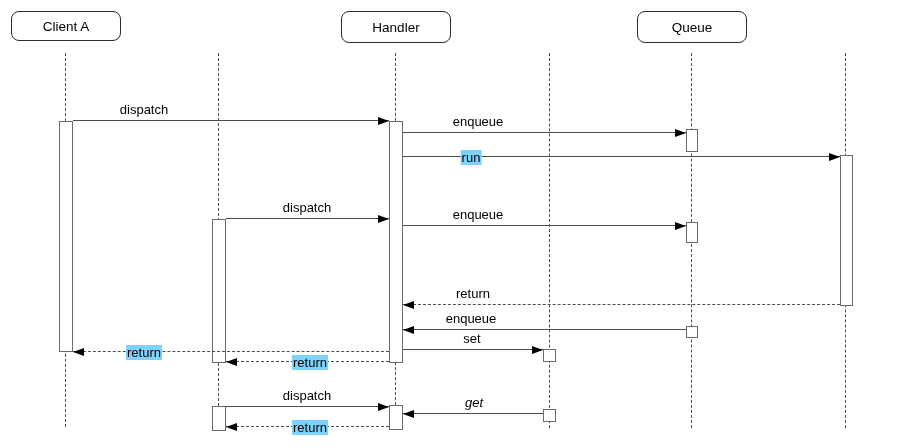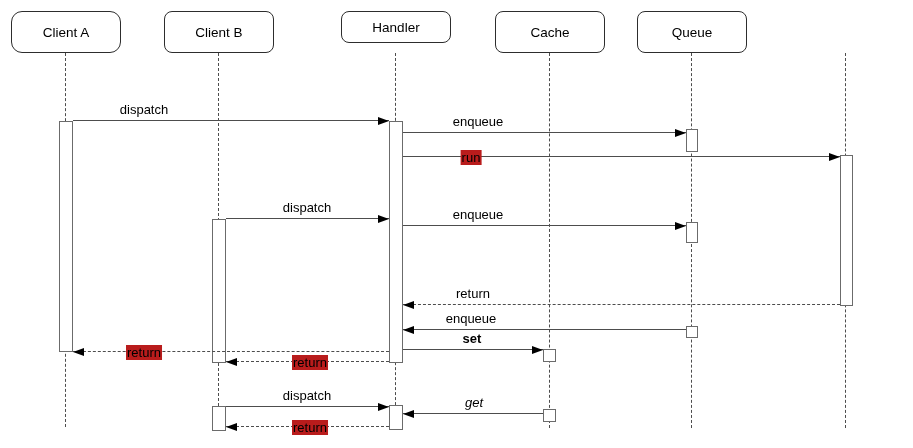--- a/index.html
+++ b/index.html
@@ -19,21 +19,21 @@
   .msg-line { position:absolute; height:0; z-index:3; }
   .msg-line.solid  { border-top:1.5px solid #4d4d4d; }
   .msg-line.dashed { border-top:1.5px dashed #4d4d4d; }
   .arrowhead { position:absolute; width:0; height:0; z-index:4; }
   .arrowhead.right { border-left:11px solid #000; border-top:4.5px solid transparent; border-bottom:4.5px solid transparent; }
   .arrowhead.left  { border-right:11px solid #000; border-top:4.5px solid transparent; border-bottom:4.5px solid transparent; }
   .msg-label {
     position:absolute; transform:translateX(-50%);
     font-size:13px; line-height:15px; color:#000; white-space:nowrap; z-index:4;
   }
-  .msg-label.online { background:#b91c1c; padding:0 1px; }
+  .msg-label.online { background:#7dd3fc; padding:0 1px; }
 </style>
 </head>
 <body>
 
 <div id="canvas">
     <div class="lifeline" style="left: 65.25px; top: 53px; height: 374px;"></div>
     <div class="lifeline" style="left: 218.25px; top: 53px; height: 378px;"></div>
     <div class="lifeline" style="left: 395.25px; top: 53px; height: 377px;"></div>
     <div class="lifeline" style="left: 549.25px; top: 53px; height: 375px;"></div>
     <div class="lifeline" style="left: 691.25px; top: 53px; height: 375px;"></div>
@@ -65,34 +65,32 @@
     <div class="arrowhead right" style="top: 221.5px; left: 675px;"></div>
     <div class="msg-label above" style="left: 478px; top: 207px;">enqueue</div>
     <div class="msg-line dashed" style="left: 403px; width: 437px; top: 304.25px;"></div>
     <div class="arrowhead left" style="top: 300.5px; left: 403px;"></div>
     <div class="msg-label above" style="left: 473px; top: 286px;">return</div>
     <div class="msg-line solid" style="left: 403px; width: 283px; top: 329.25px;"></div>
     <div class="arrowhead left" style="top: 325.5px; left: 403px;"></div>
     <div class="msg-label above" style="left: 471px; top: 311px;">enqueue</div>
     <div class="msg-line solid" style="left: 403px; width: 140px; top: 349.25px;"></div>
     <div class="arrowhead right" style="top: 345.5px; left: 532px;"></div>
-    <div class="msg-label above" style="left: 472px; top: 331px; font-weight: bold;">set</div>
+    <div class="msg-label above" style="left: 472px; top: 331px;">set</div>
     <div class="msg-line dashed" style="left: 73px; width: 316px; top: 351.25px;"></div>
     <div class="arrowhead left" style="top: 347.5px; left: 73px;"></div>
     <div class="msg-label online" style="left: 144px; top: 344.5px;">return</div>
     <div class="msg-line dashed" style="left: 226px; width: 163px; top: 361.25px;"></div>
     <div class="arrowhead left" style="top: 357.5px; left: 226px;"></div>
     <div class="msg-label online" style="left: 310px; top: 354.5px;">return</div>
     <div class="msg-line solid" style="left: 226px; width: 163px; top: 406.25px;"></div>
     <div class="arrowhead right" style="top: 402.5px; left: 378px;"></div>
     <div class="msg-label above" style="left: 307px; top: 388px;">dispatch</div>
     <div class="msg-line solid" style="left: 403px; width: 140px; top: 413.25px;"></div>
     <div class="arrowhead left" style="top: 409.5px; left: 403px;"></div>
     <div class="msg-label above" style="left: 474px; top: 395px; font-style: italic;">get</div>
     <div class="msg-line dashed" style="left: 226px; width: 163px; top: 426.25px;"></div>
     <div class="arrowhead left" style="top: 422.5px; left: 226px;"></div>
     <div class="msg-label online" style="left: 310px; top: 419.5px;">return</div>
-    <div class="pbox" style="left: 11px; top: 11px; width: 110px; height: 42px; border-radius: 11px;">Client A</div>
-    <div class="pbox" style="left: 164px; top: 11px; width: 110px; height: 42px;">Client B</div>
+    <div class="pbox" style="left: 11px; top: 11px; width: 110px; height: 30px;">Client A</div>
     <div class="pbox" style="left: 341px; top: 11px; width: 110px; height: 32px;">Handler</div>
-    <div class="pbox" style="left: 495px; top: 11px; width: 110px; height: 42px;">Cache</div>
-    <div class="pbox" style="left: 637px; top: 11px; width: 110px; height: 42px;">Queue</div>
+    <div class="pbox" style="left: 637px; top: 11px; width: 110px; height: 32px;">Queue</div>
   </div>
 
 </body></html>

